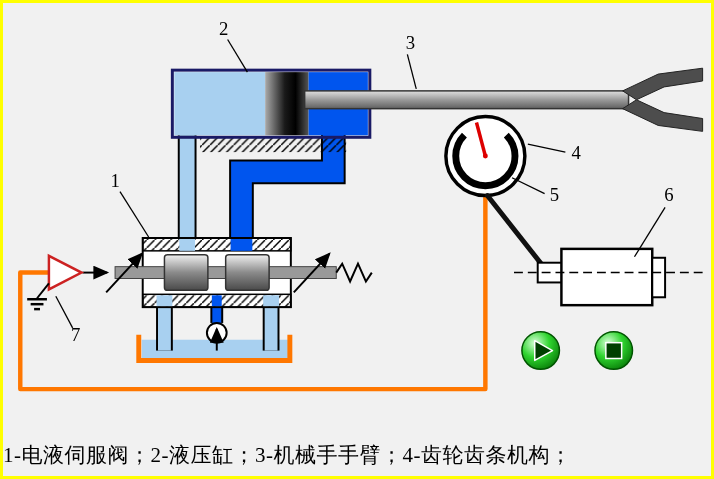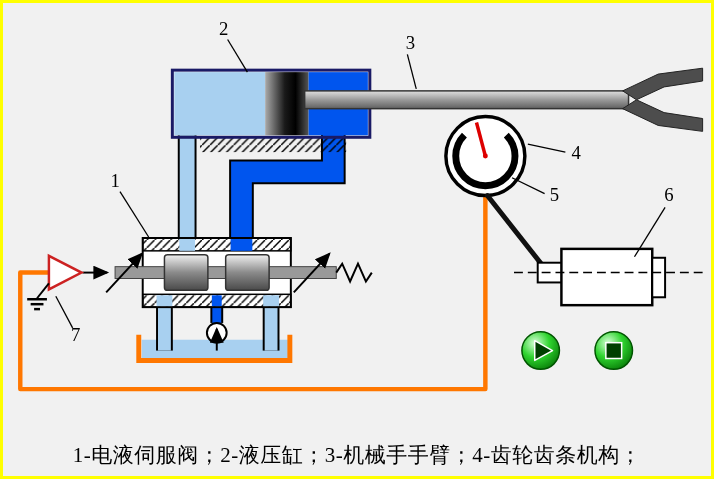--- a/index.html
+++ b/index.html
@@ -12,21 +12,21 @@
     width: 714px; height: 479px;
     box-sizing: border-box;
     border: 3px solid #ffff00;
     background: #f1f1f1;
     overflow: hidden;
   }
   .frame svg { display: block; }
   .caption {
     position: absolute;
     left: 0; right: 0; bottom: 6px;
-    text-align: center;
+    text-align: left;
     color: #000;
     font-family: "Liberation Serif", "DejaVu Serif", serif;
     font-size: 21px;
     line-height: 29px;
     letter-spacing: 0.5px;
     margin-top: 20px;
   }
   .callout-text {
     font-family: "Liberation Serif", "DejaVu Serif", serif;
     font-size: 19px;

